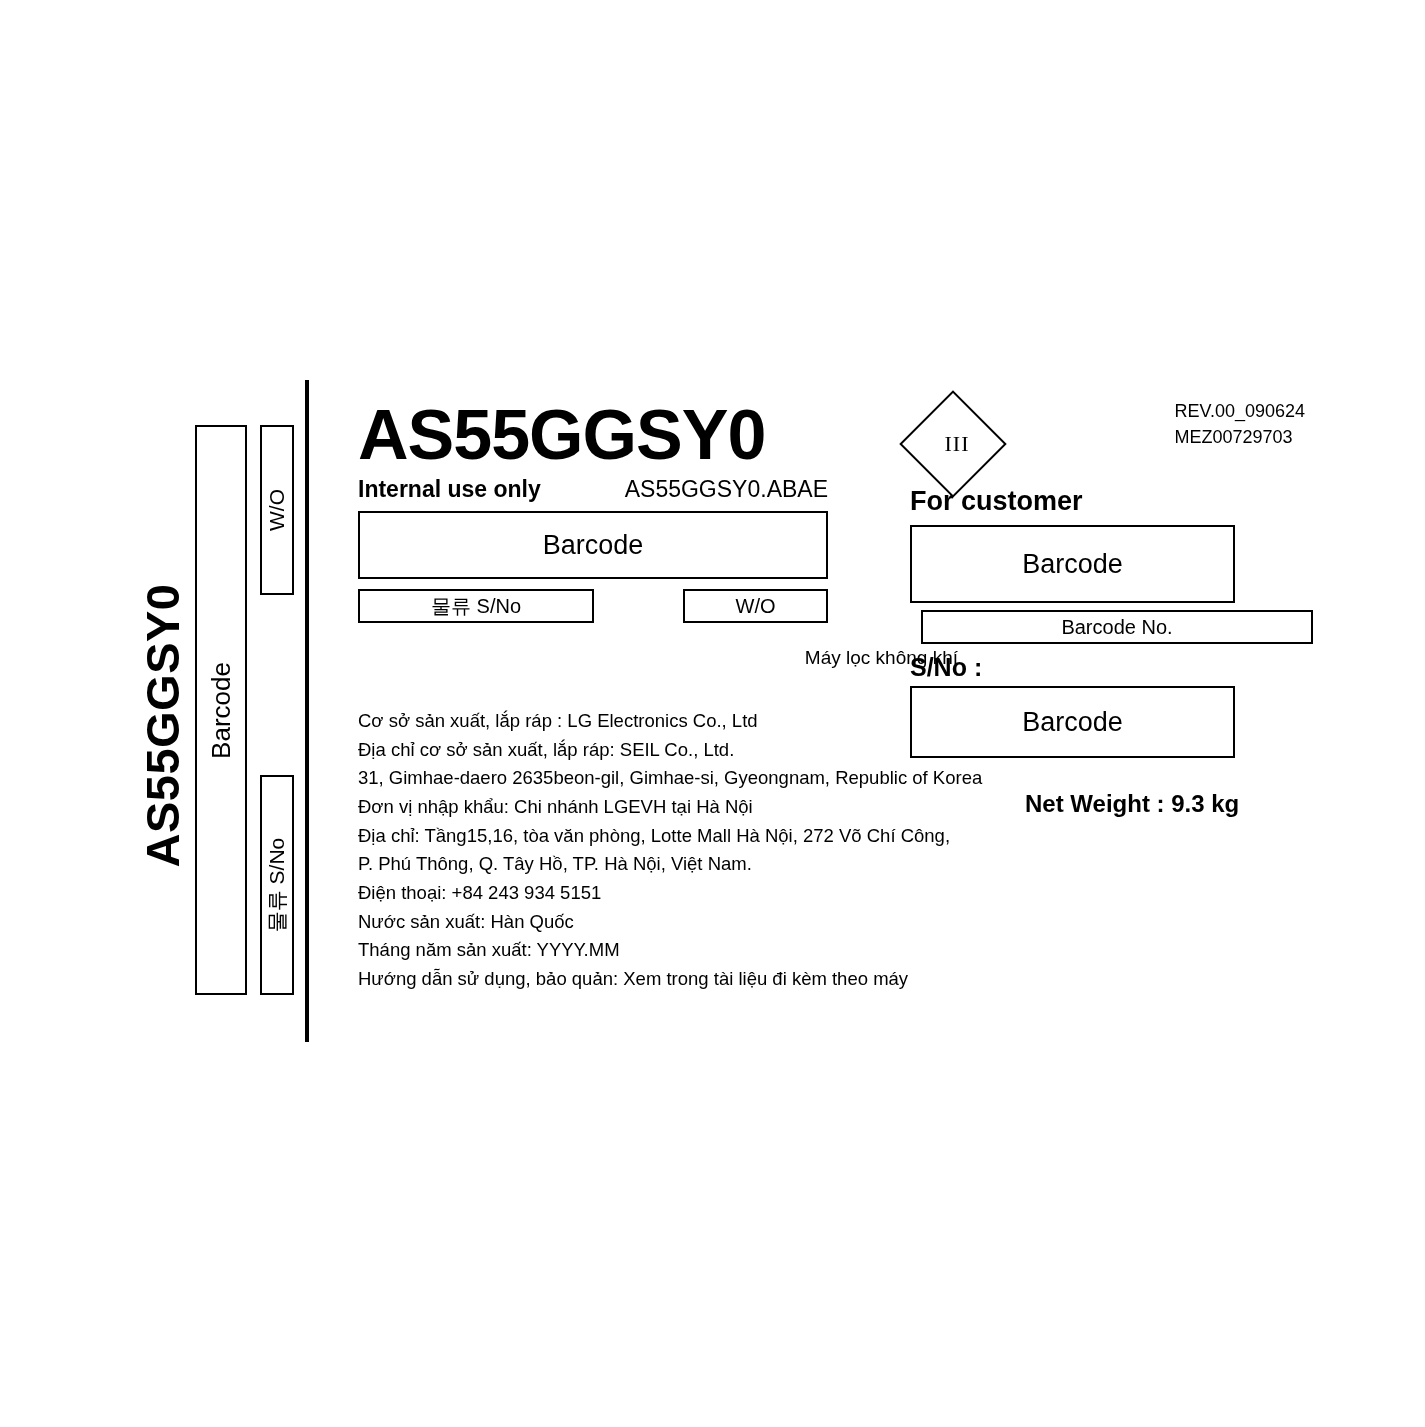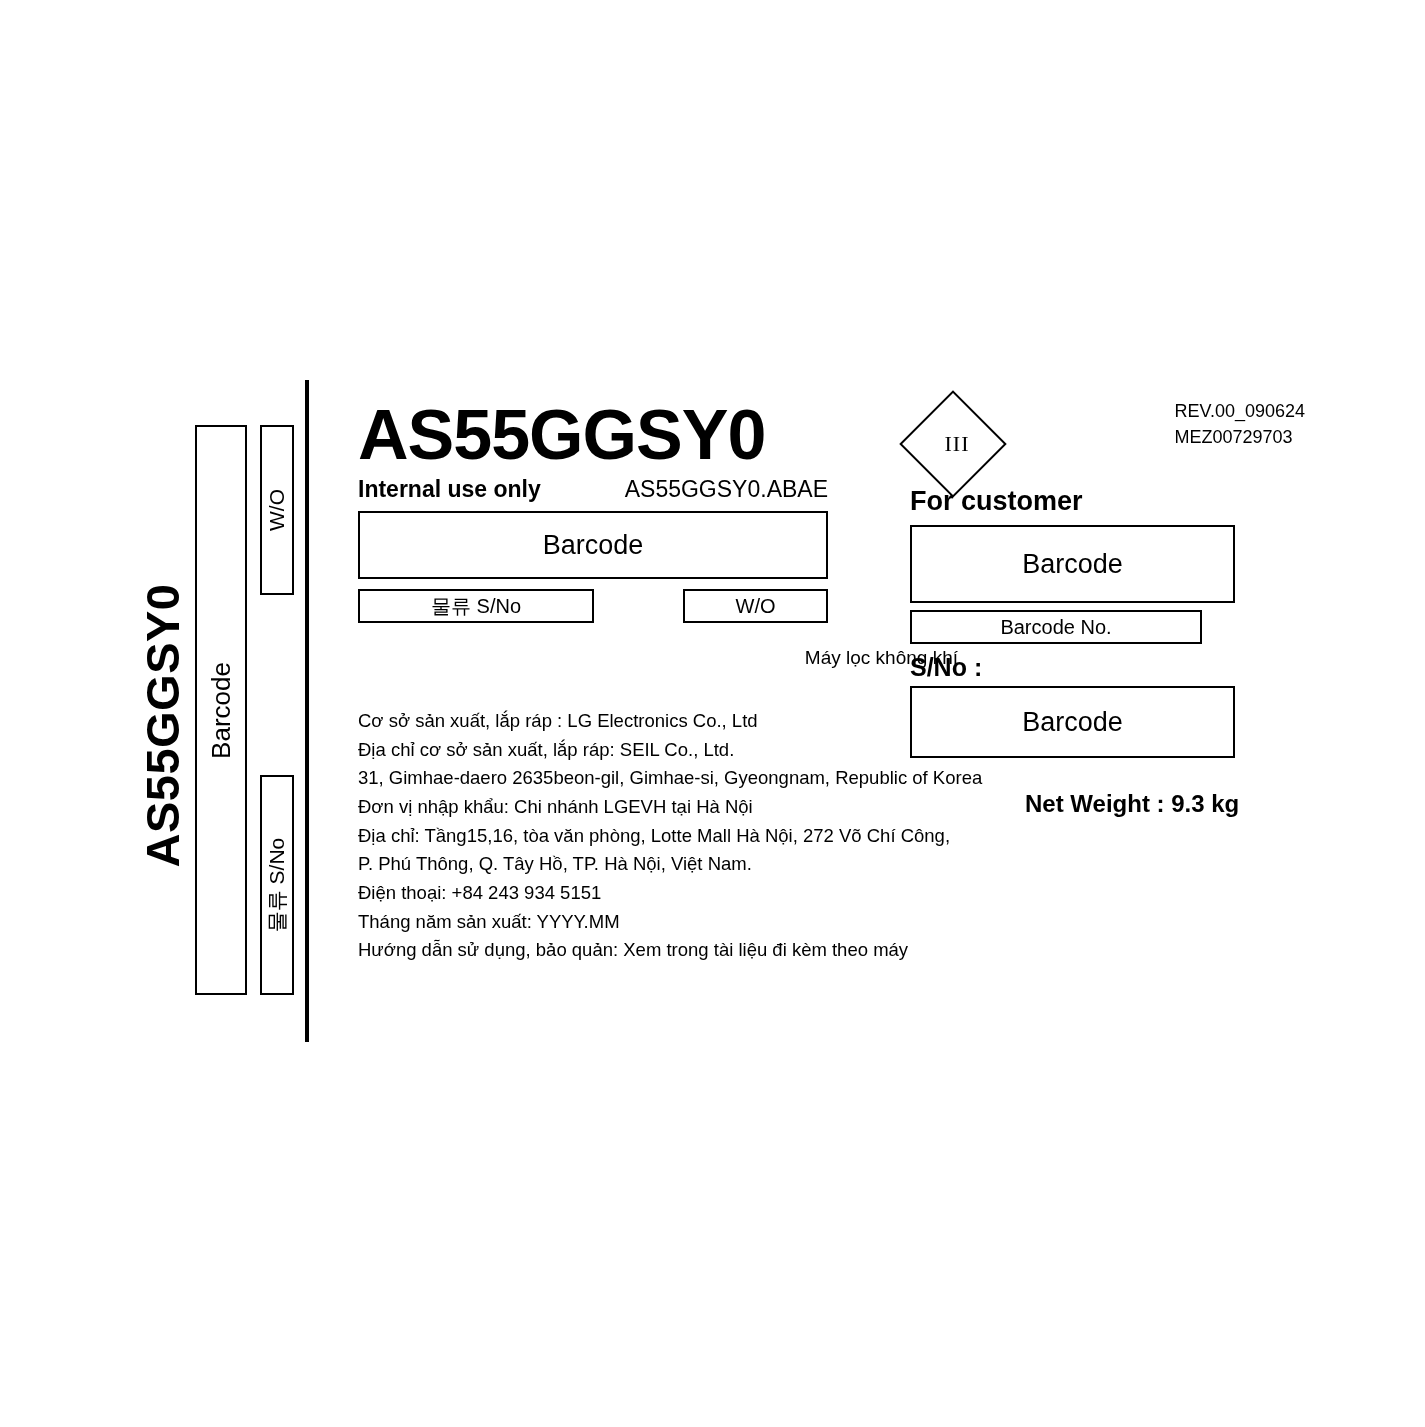--- a/index.html
+++ b/index.html
@@ -241,23 +241,23 @@
   .cust-barcode {
     position: absolute;
     left: 5px;
     top: 127px;
     width: 325px;
     height: 78px;
     font-size: 27px;
   }
   .cust-barcode-no {
     position: absolute;
-    left: 5px;
+    left: 16px;
     top: 212px;
-    width: 292px;
+    width: 392px;
     height: 34px;
     font-size: 20px;
   }
   .sno-label {
     position: absolute;
     left: 5px;
     top: 255px;
     font-size: 25px;
     font-weight: bold;
   }
@@ -323,20 +323,21 @@
     <div class="product-name">Máy lọc không khí</div>
 
     <div class="address-block">
       <div>Cơ sở sản xuất, lắp ráp : LG Electronics Co., Ltd</div>
       <div>Địa chỉ cơ sở sản xuất, lắp ráp: SEIL Co., Ltd.</div>
       <div>31, Gimhae-daero 2635beon-gil, Gimhae-si, Gyeongnam, Republic of Korea</div>
       <div>Đơn vị nhập khẩu: Chi nhánh LGEVH tại Hà Nội</div>
       <div>Địa chỉ: Tầng15,16, tòa văn phòng, Lotte Mall Hà Nội, 272 Võ Chí Công,</div>
       <div>P. Phú Thông, Q. Tây Hồ, TP. Hà Nội, Việt Nam.</div>
       <div>Điện thoại: +84 243 934 5151</div>
+      <div>Nước sản xuất: Hàn Quốc</div>
       <div>Tháng năm sản xuất: YYYY.MM</div>
       <div>Hướng dẫn sử dụng, bảo quản: Xem trong tài liệu đi kèm theo máy</div>
     </div>
 
   </div>
 
   <div class="right-zone">
 
     <div class="rev-block">
       <div>REV.00_090624</div>

